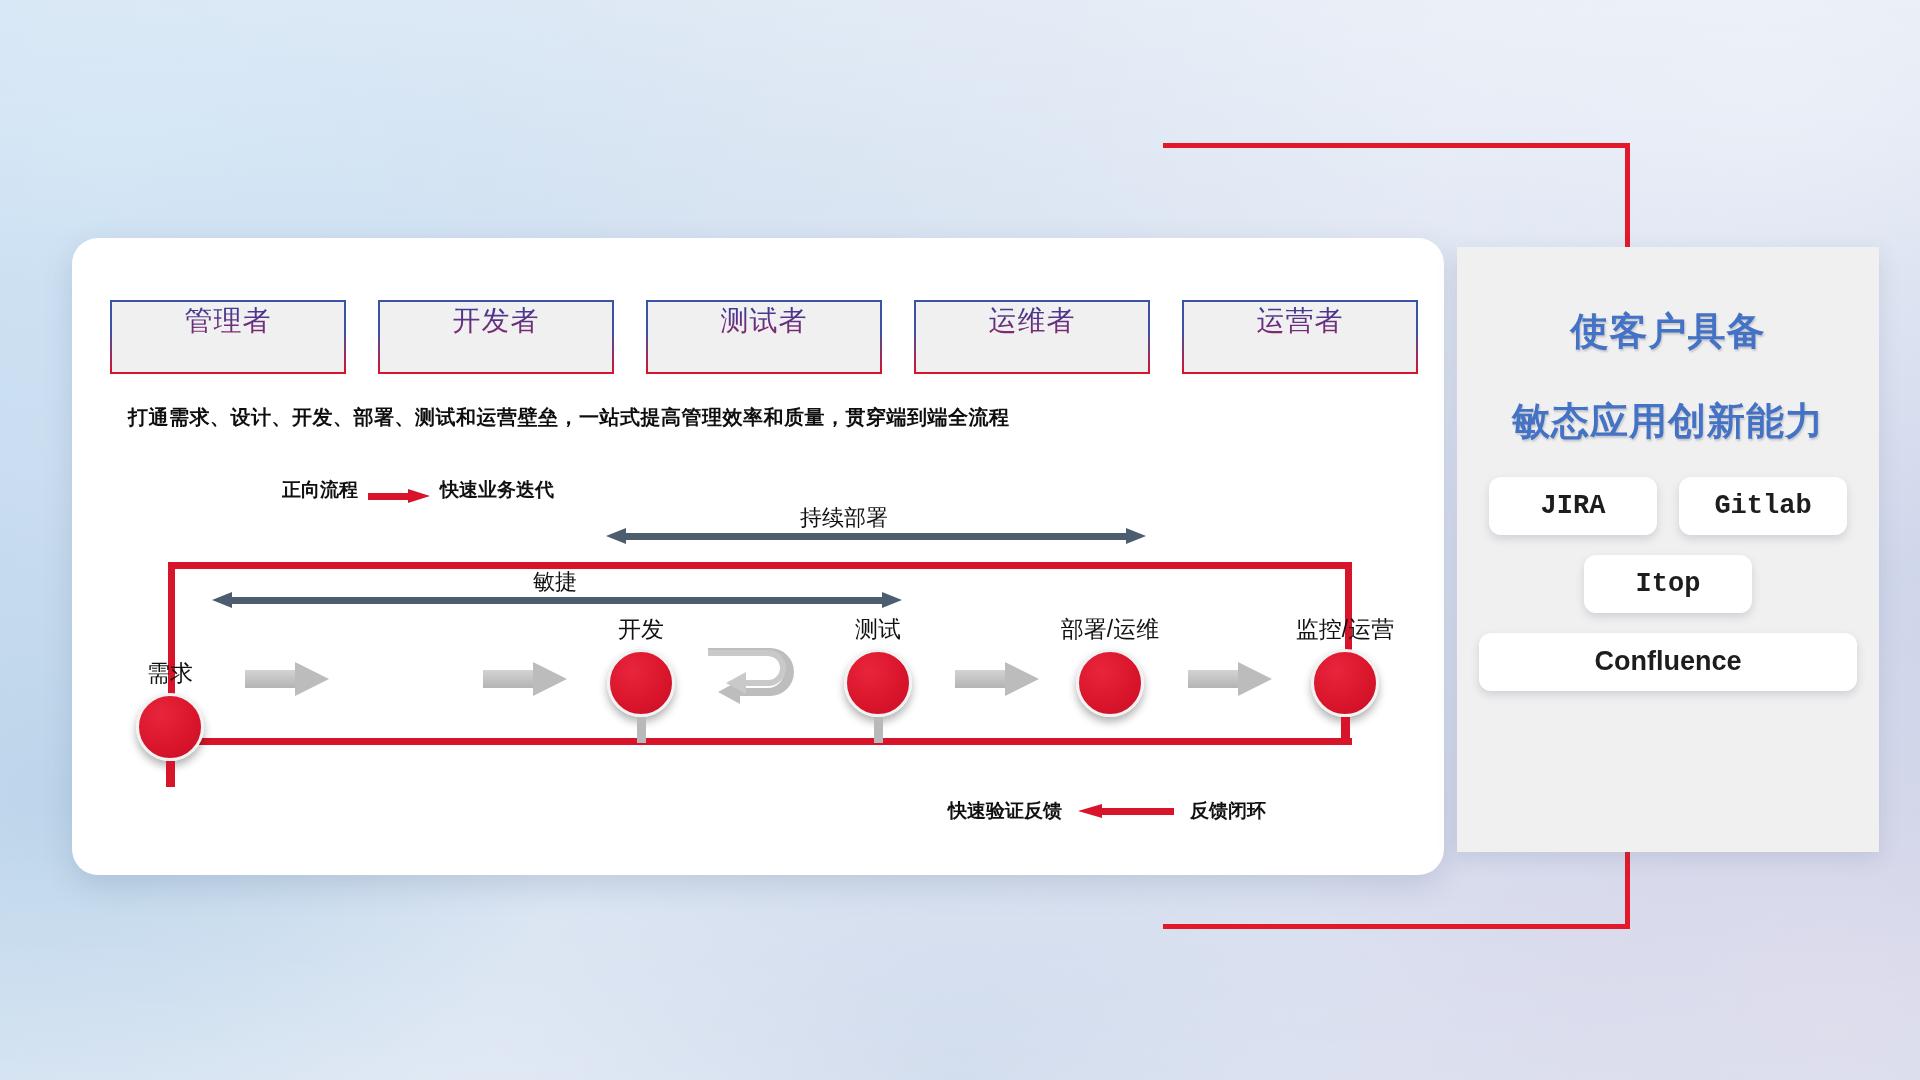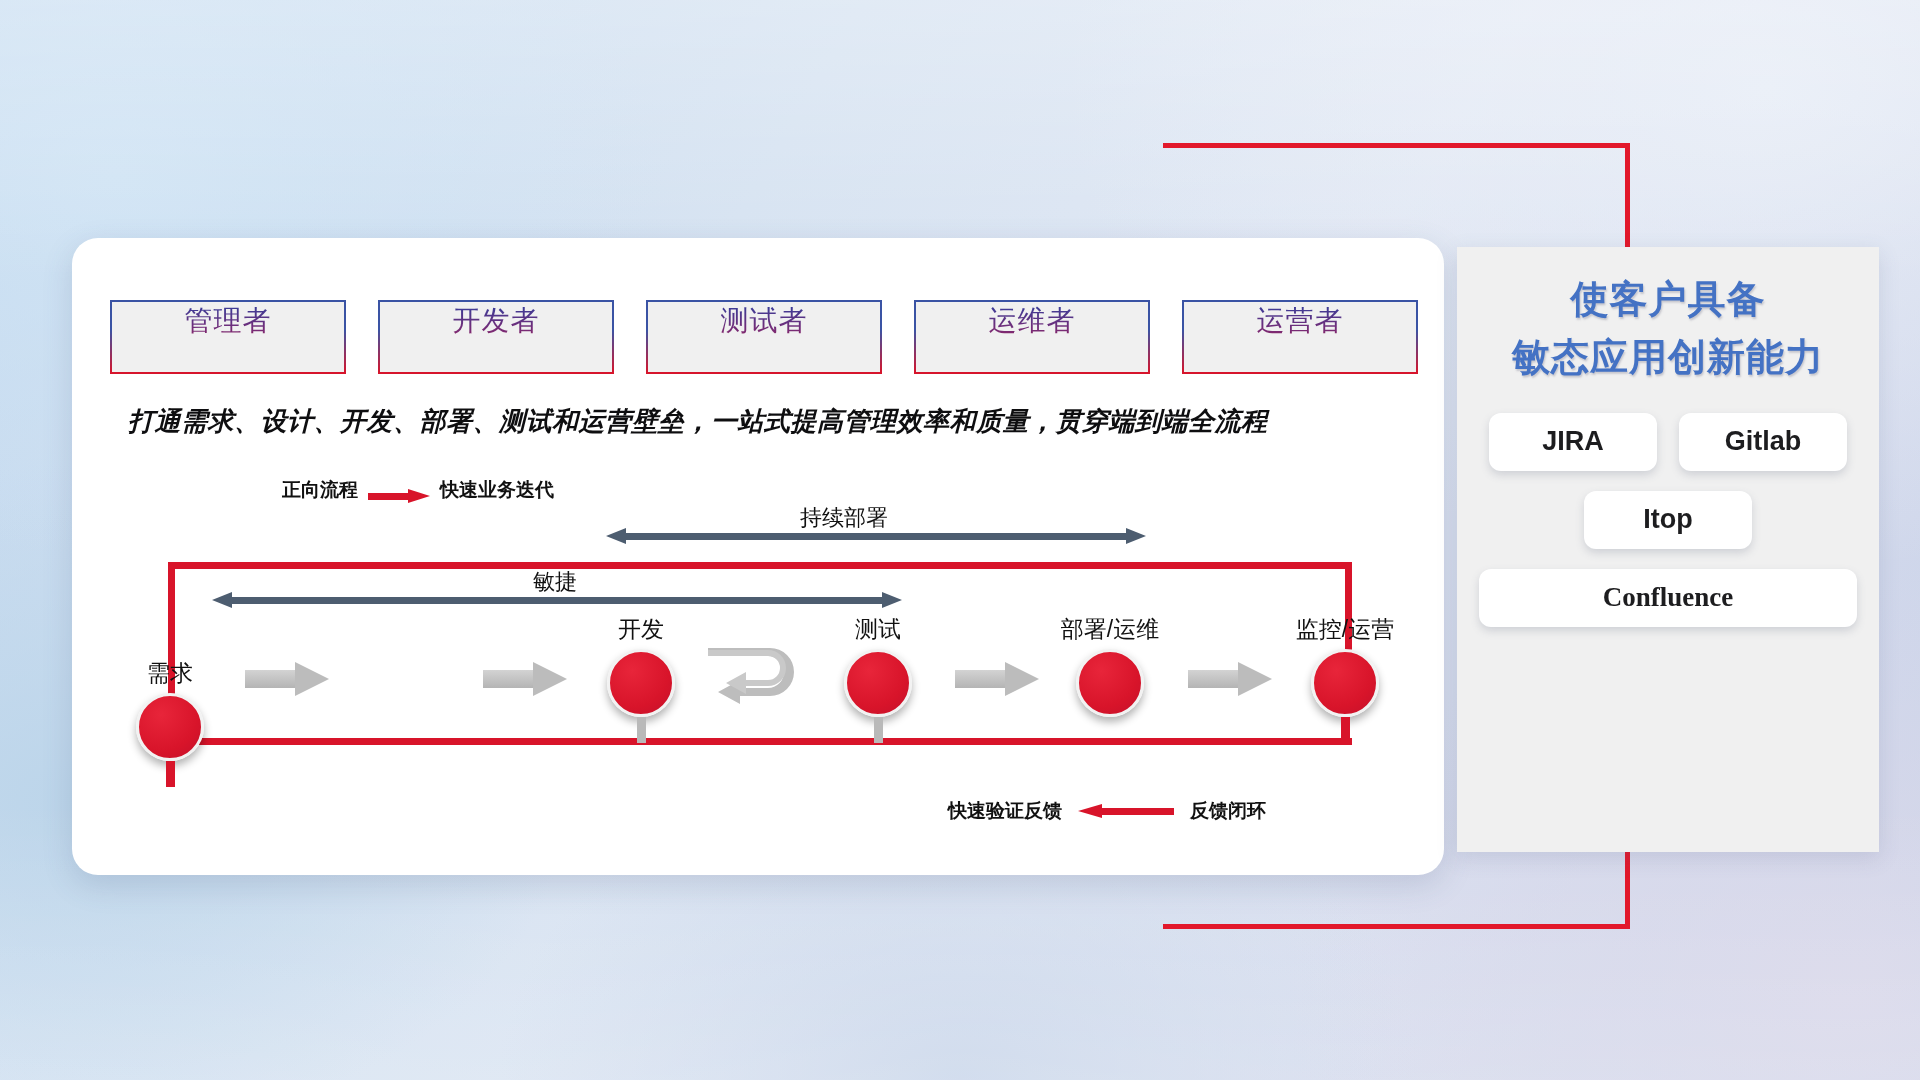--- a/index.html
+++ b/index.html
@@ -34,21 +34,21 @@
   .role-box{width:232px;height:70px;background:#f0f0f0;
     border:2px solid;border-image:linear-gradient(180deg,#3a53a4 0%,#3a53a4 40%,#d8142a 100%) 1;
     display:flex;justify-content:center;}
   .role-label{font-size:28px;font-weight:400;letter-spacing:1px;
     background:linear-gradient(180deg,#2f3f9e 0%,#7b2a73 42%,#e2182b 78%);
     -webkit-background-clip:text;background-clip:text;color:transparent;
     -webkit-text-fill-color:transparent;}
 
   
   #headline{position:absolute;left:128px;top:404px;z-index:6;
-    font-size:26px;font-weight:700;color:#0e0e10;letter-spacing:.5px;white-space:nowrap;font-style:italic;}
+    font-size:20px;font-weight:700;color:#0e0e10;letter-spacing:.5px;white-space:nowrap;}
 
   
   #legend-forward{position:absolute;left:282px;top:477px;z-index:6;
     display:flex;align-items:flex-end;gap:10px;font-size:19px;font-weight:700;color:#111;}
   #legend-feedback{position:absolute;left:948px;top:798px;z-index:6;
     display:flex;align-items:center;gap:16px;font-size:19px;font-weight:700;color:#111;}
 
   .red-arrow-r{width:62px;height:14px;position:relative;}
   .red-arrow-r:before{content:"";position:absolute;left:0;top:4px;width:42px;height:7px;background:#d8142a;}
   .red-arrow-r:after{content:"";position:absolute;left:40px;top:0;width:0;height:0;
@@ -96,26 +96,26 @@
     border-top:17px solid transparent;border-bottom:17px solid transparent;border-left:34px solid #bcbcbc;}
 
   
   #iter{position:absolute;left:706px;top:642px;width:104px;height:62px;z-index:6;}
 
   
   #panel{position:absolute;left:1457px;top:247px;width:422px;height:605px;
     background:#f0f0f0;box-shadow:0 6px 20px rgba(80,95,130,.16);z-index:6;}
   #panel-title{padding-top:24px;text-align:center;}
   .panel-line{font-size:38px;font-weight:700;color:#4472c4;line-height:1.52;letter-spacing:1px;
-    text-shadow:1px 2px 2px rgba(120,120,140,.35);}
+    text-shadow:1px 2px 2px rgba(120,120,140,.35);margin-top:32px;}
   #chips{margin-top:26px;padding:0 22px;display:flex;flex-wrap:wrap;gap:20px 22px;justify-content:center;}
   .chip{height:58px;background:#fff;border-radius:12px;display:flex;align-items:center;justify-content:center;
     font-size:27px;font-weight:700;color:#1d1d1f;box-shadow:0 4px 8px rgba(90,100,125,.22);}
-  .chip.half{width:168px;}
-  .chip.full{width:378px;font-family:Liberation Serif, serif;}
+  .chip.half{width:168px;font-family:Liberation Mono, monospace;}
+  .chip.full{width:378px;}
 </style>
 </head>
 <body>
 
 <div id="bg"></div>
 
 <div id="bracket"></div>
 
 <div id="card"></div>
 

